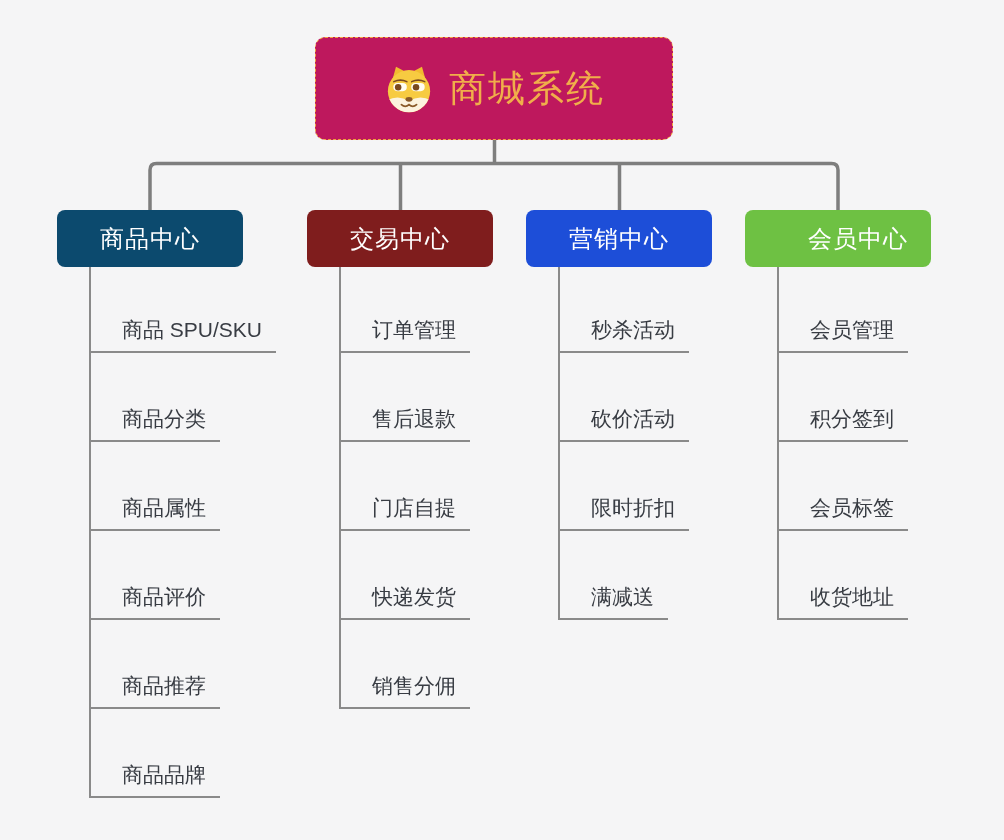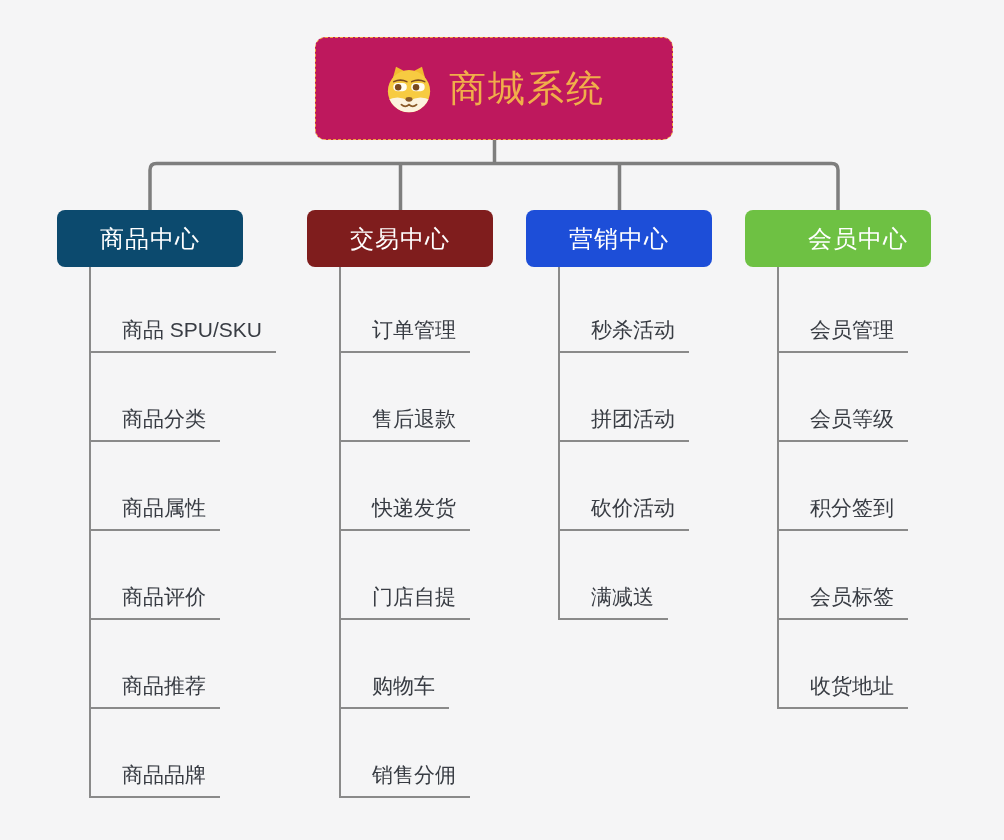--- a/index.html
+++ b/index.html
@@ -93,41 +93,39 @@
       <div class="item">商品推荐</div>
       <div class="item">商品品牌</div>
     </div>
   </div>
 
   <div class="column" style="left:307px">
     <div class="branch-header" style="background: #7f1d1d;">交易中心</div>
     <div class="items">
       <div class="item">订单管理</div>
       <div class="item">售后退款</div>
+      <div class="item">门店自提</div>
       <div class="item">快递发货</div>
-      <div class="item">门店自提</div>
-      <div class="item">购物车</div>
       <div class="item">销售分佣</div>
     </div>
   </div>
 
   <div class="column" style="left:526px">
     <div class="branch-header" style="background: #1d4ed8; font-family: Liberation Mono, monospace;">营销中心</div>
     <div class="items">
       <div class="item">秒杀活动</div>
-      <div class="item">拼团活动</div>
       <div class="item">砍价活动</div>
+      <div class="item">限时折扣</div>
       <div class="item">满减送</div>
     </div>
   </div>
 
   <div class="column" style="left:745px">
     <div class="branch-header" style="background: rgb(110, 193, 67); padding-left: 40px;">会员中心</div>
     <div class="items">
       <div class="item">会员管理</div>
-      <div class="item">会员等级</div>
       <div class="item">积分签到</div>
       <div class="item">会员标签</div>
       <div class="item">收货地址</div>
     </div>
   </div>
 
 </div>
 
 </body></html>

